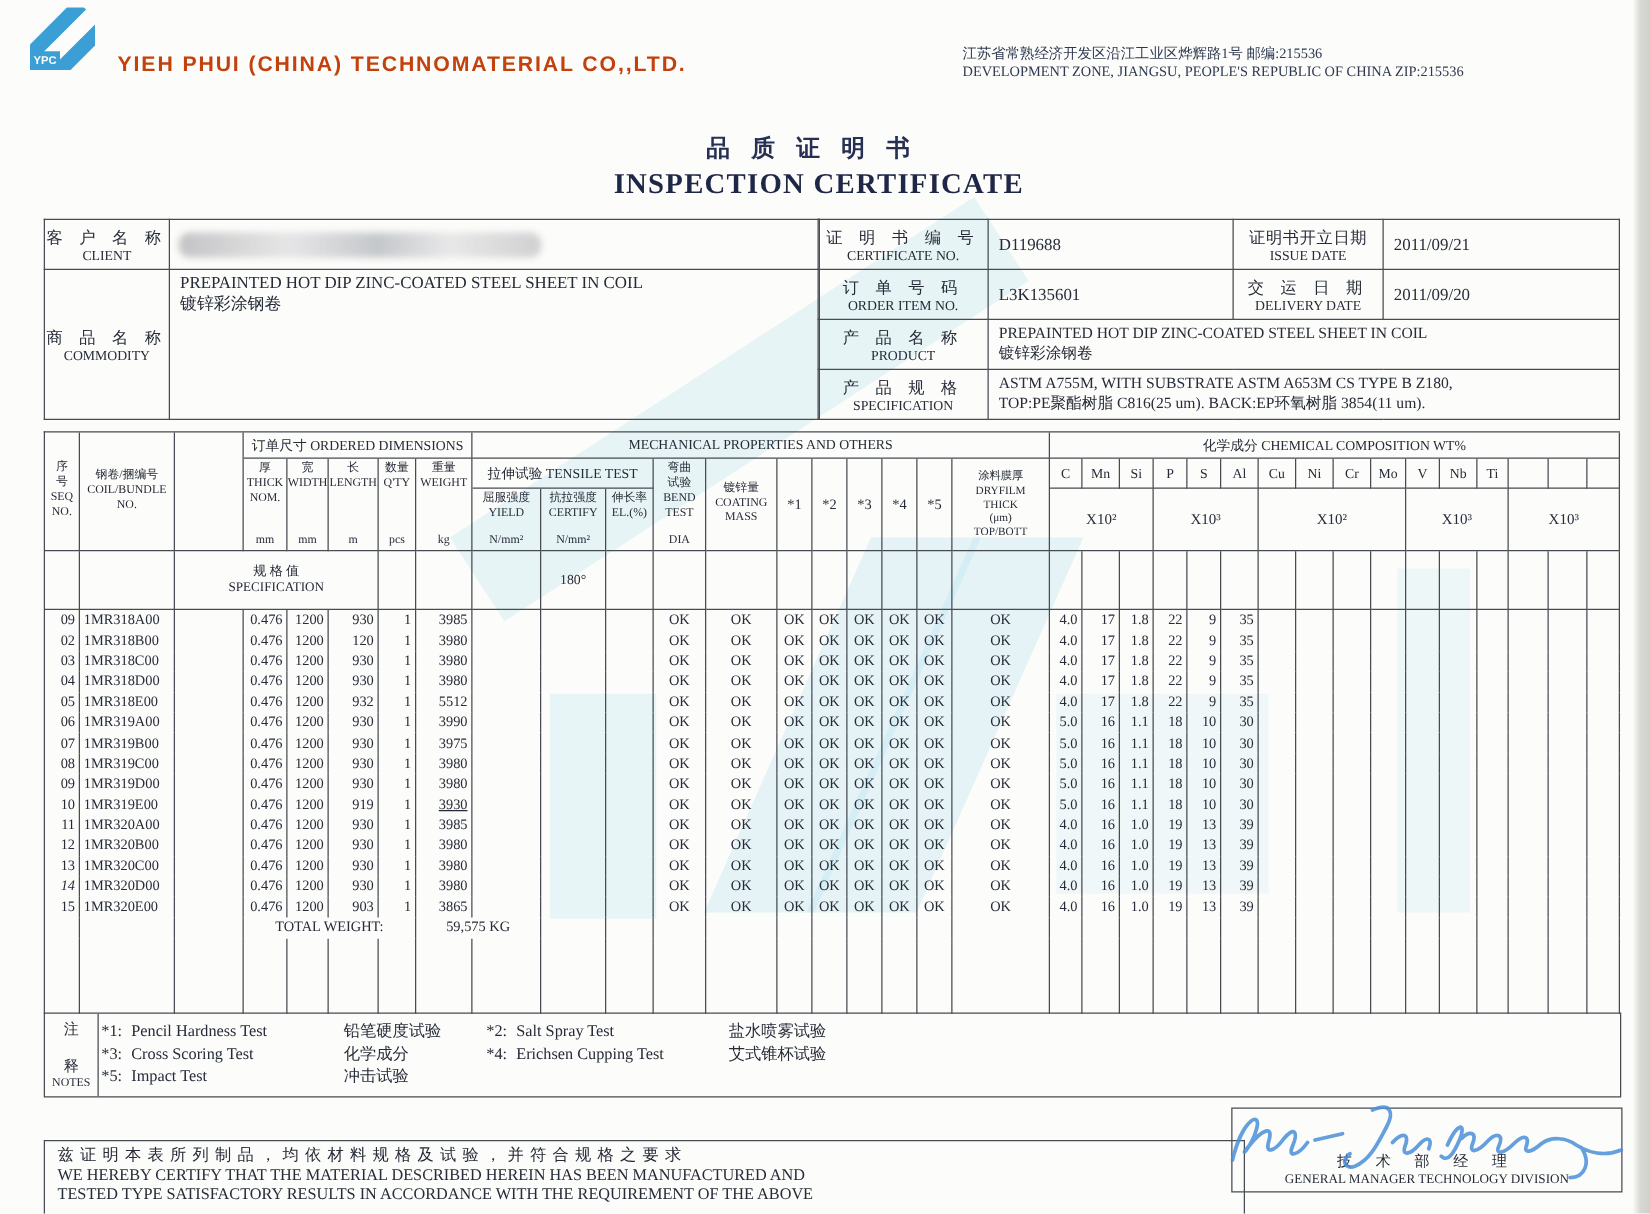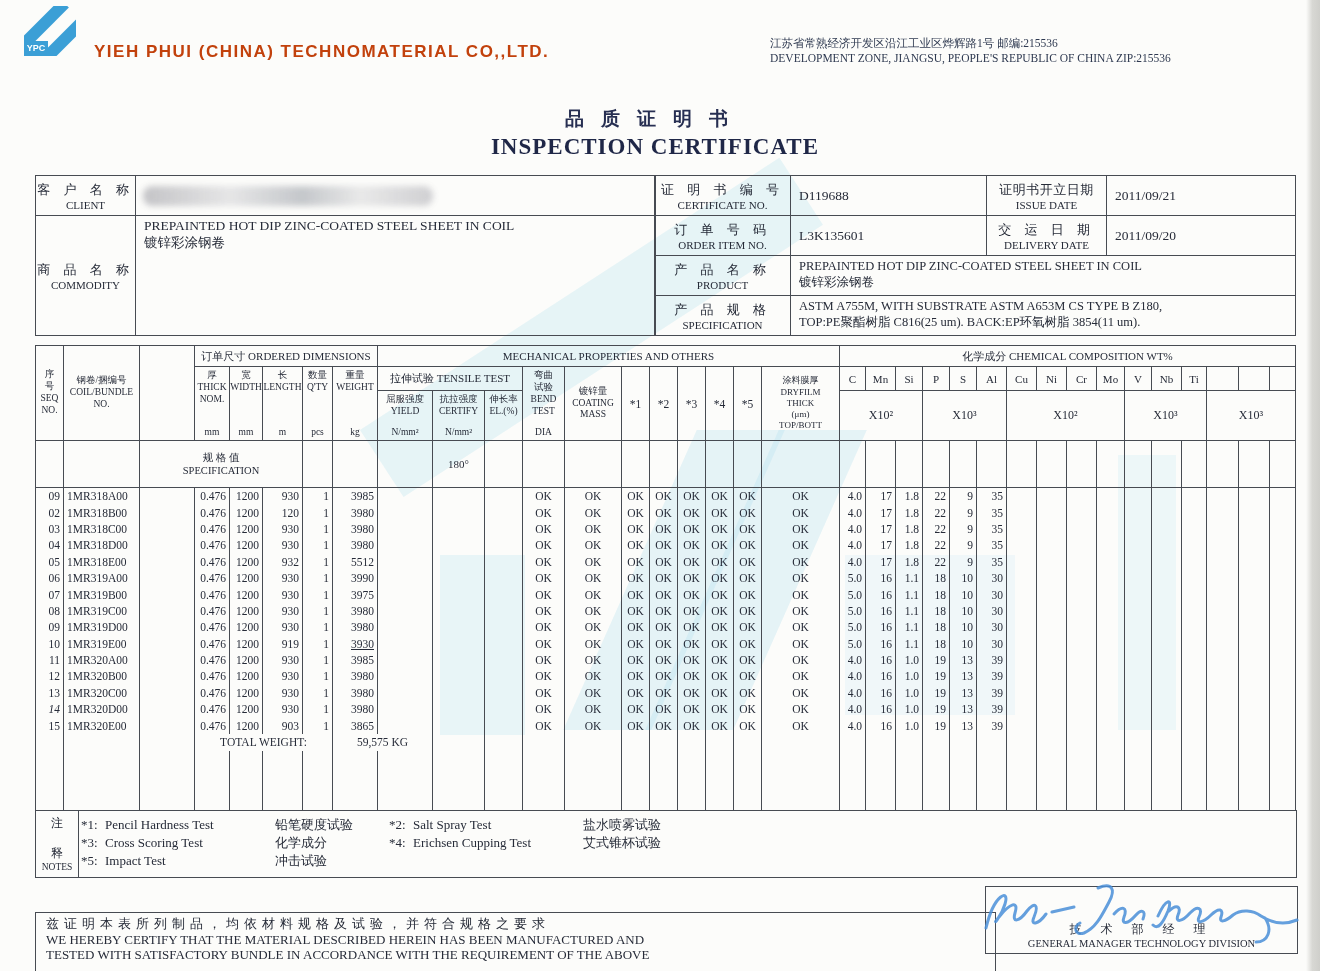--- a/index.html
+++ b/index.html
@@ -952,21 +952,21 @@
           <span class="nm">*5:</span>
           <span class="ne">Impact Test</span>
           <span class="nc">冲击试验</span>
         </div>
       </div>
   </div>
 
   <div class="certify">
     <div class="ccn">兹证明本表所列制品，均依材料规格及试验，并符合规格之要求</div>
     <div class="cen">WE HEREBY CERTIFY THAT THE MATERIAL  DESCRIBED  HEREIN  HAS BEEN  MANUFACTURED  AND</div>
-    <div class="cen">TESTED WITH SATISFACTORY BUNDLE IN ACCORDANCE WITH THE REQUIREMENT  OF  THE  ABOVE</div>
+    <div class="cen">TESTED TYPE SATISFACTORY RESULTS IN ACCORDANCE WITH THE REQUIREMENT  OF  THE  ABOVE</div>
   </div>
 
   <div class="sigbox">
     <div class="sig-cn">技 术 部 经 理</div>
     <div class="sig-en">GENERAL MANAGER TECHNOLOGY DIVISION</div>
   </div>
   <svg class="sigsvg" width="335" height="72" viewBox="0 0 335 72">
     <g fill="none" stroke="#4a8fd8" stroke-width="3" stroke-linecap="round" opacity="0.85">
       <path d="M14,52 C22,18 38,12 33,28 C29,42 18,52 27,41 C38,27 47,24 43,37 C40,47 47,46 55,35 C63,25 67,29 62,41 C58,50 66,49 74,38"></path>
       <path d="M80,36 L102,31"></path>

